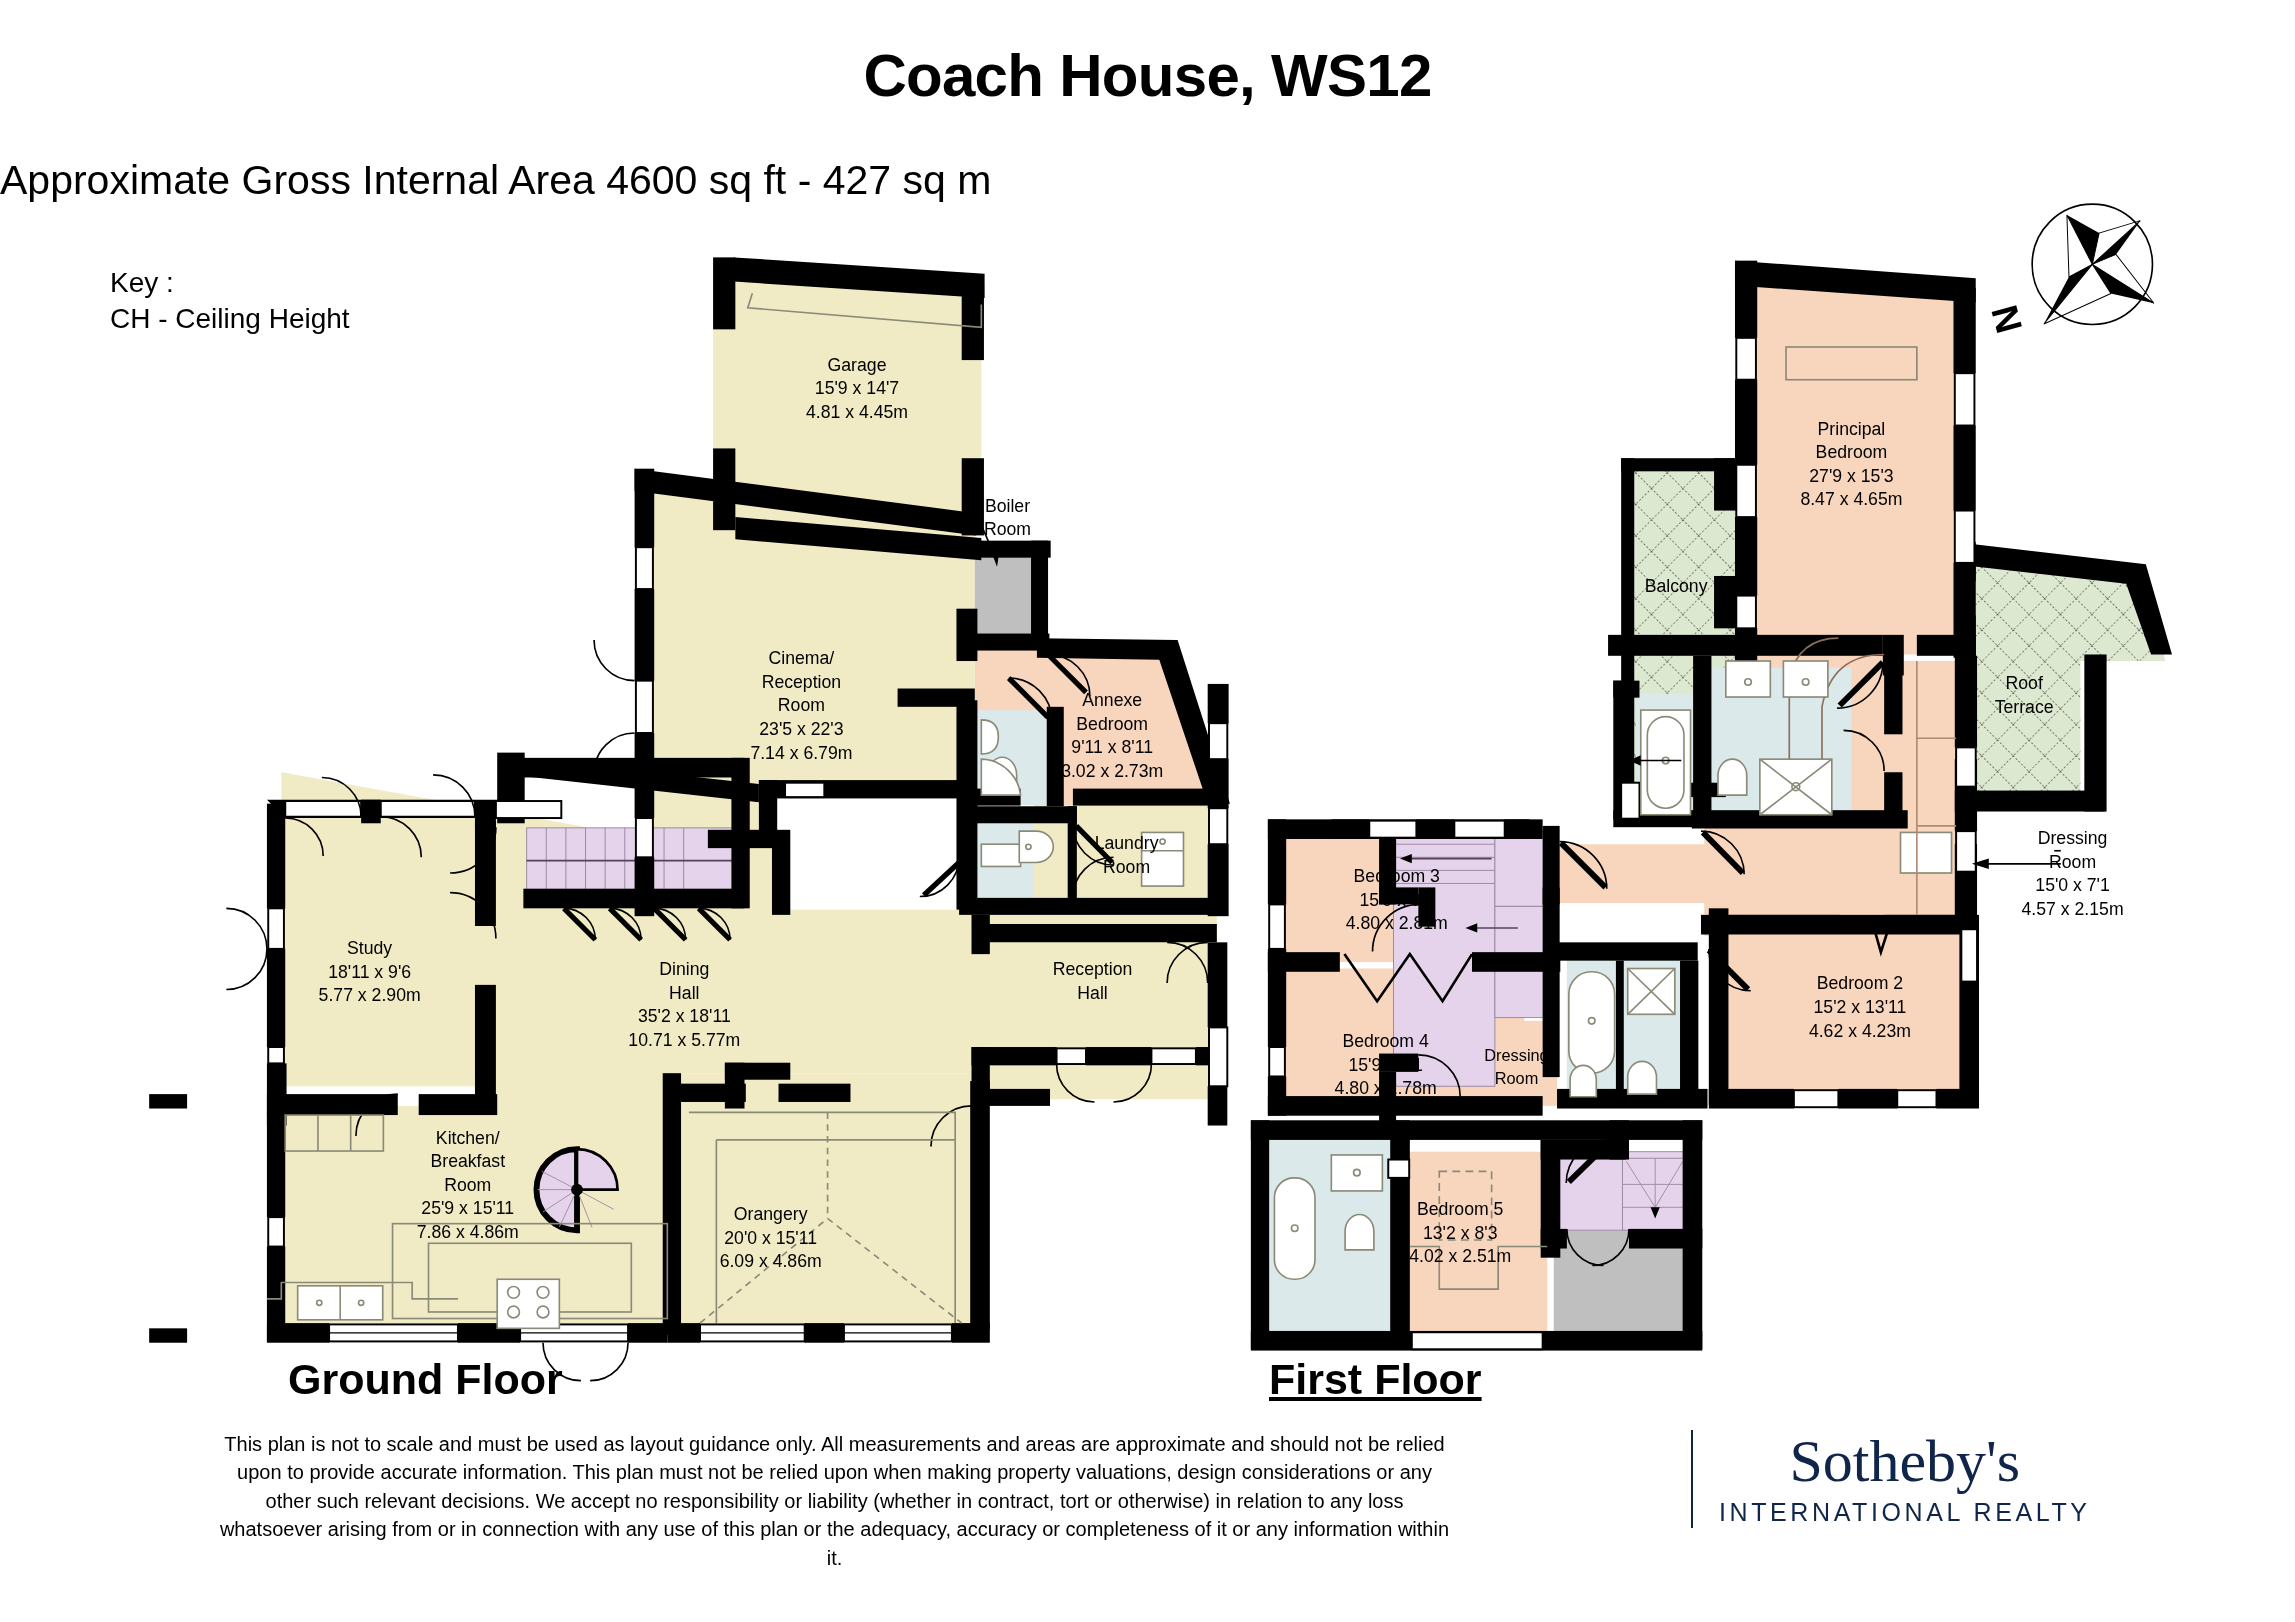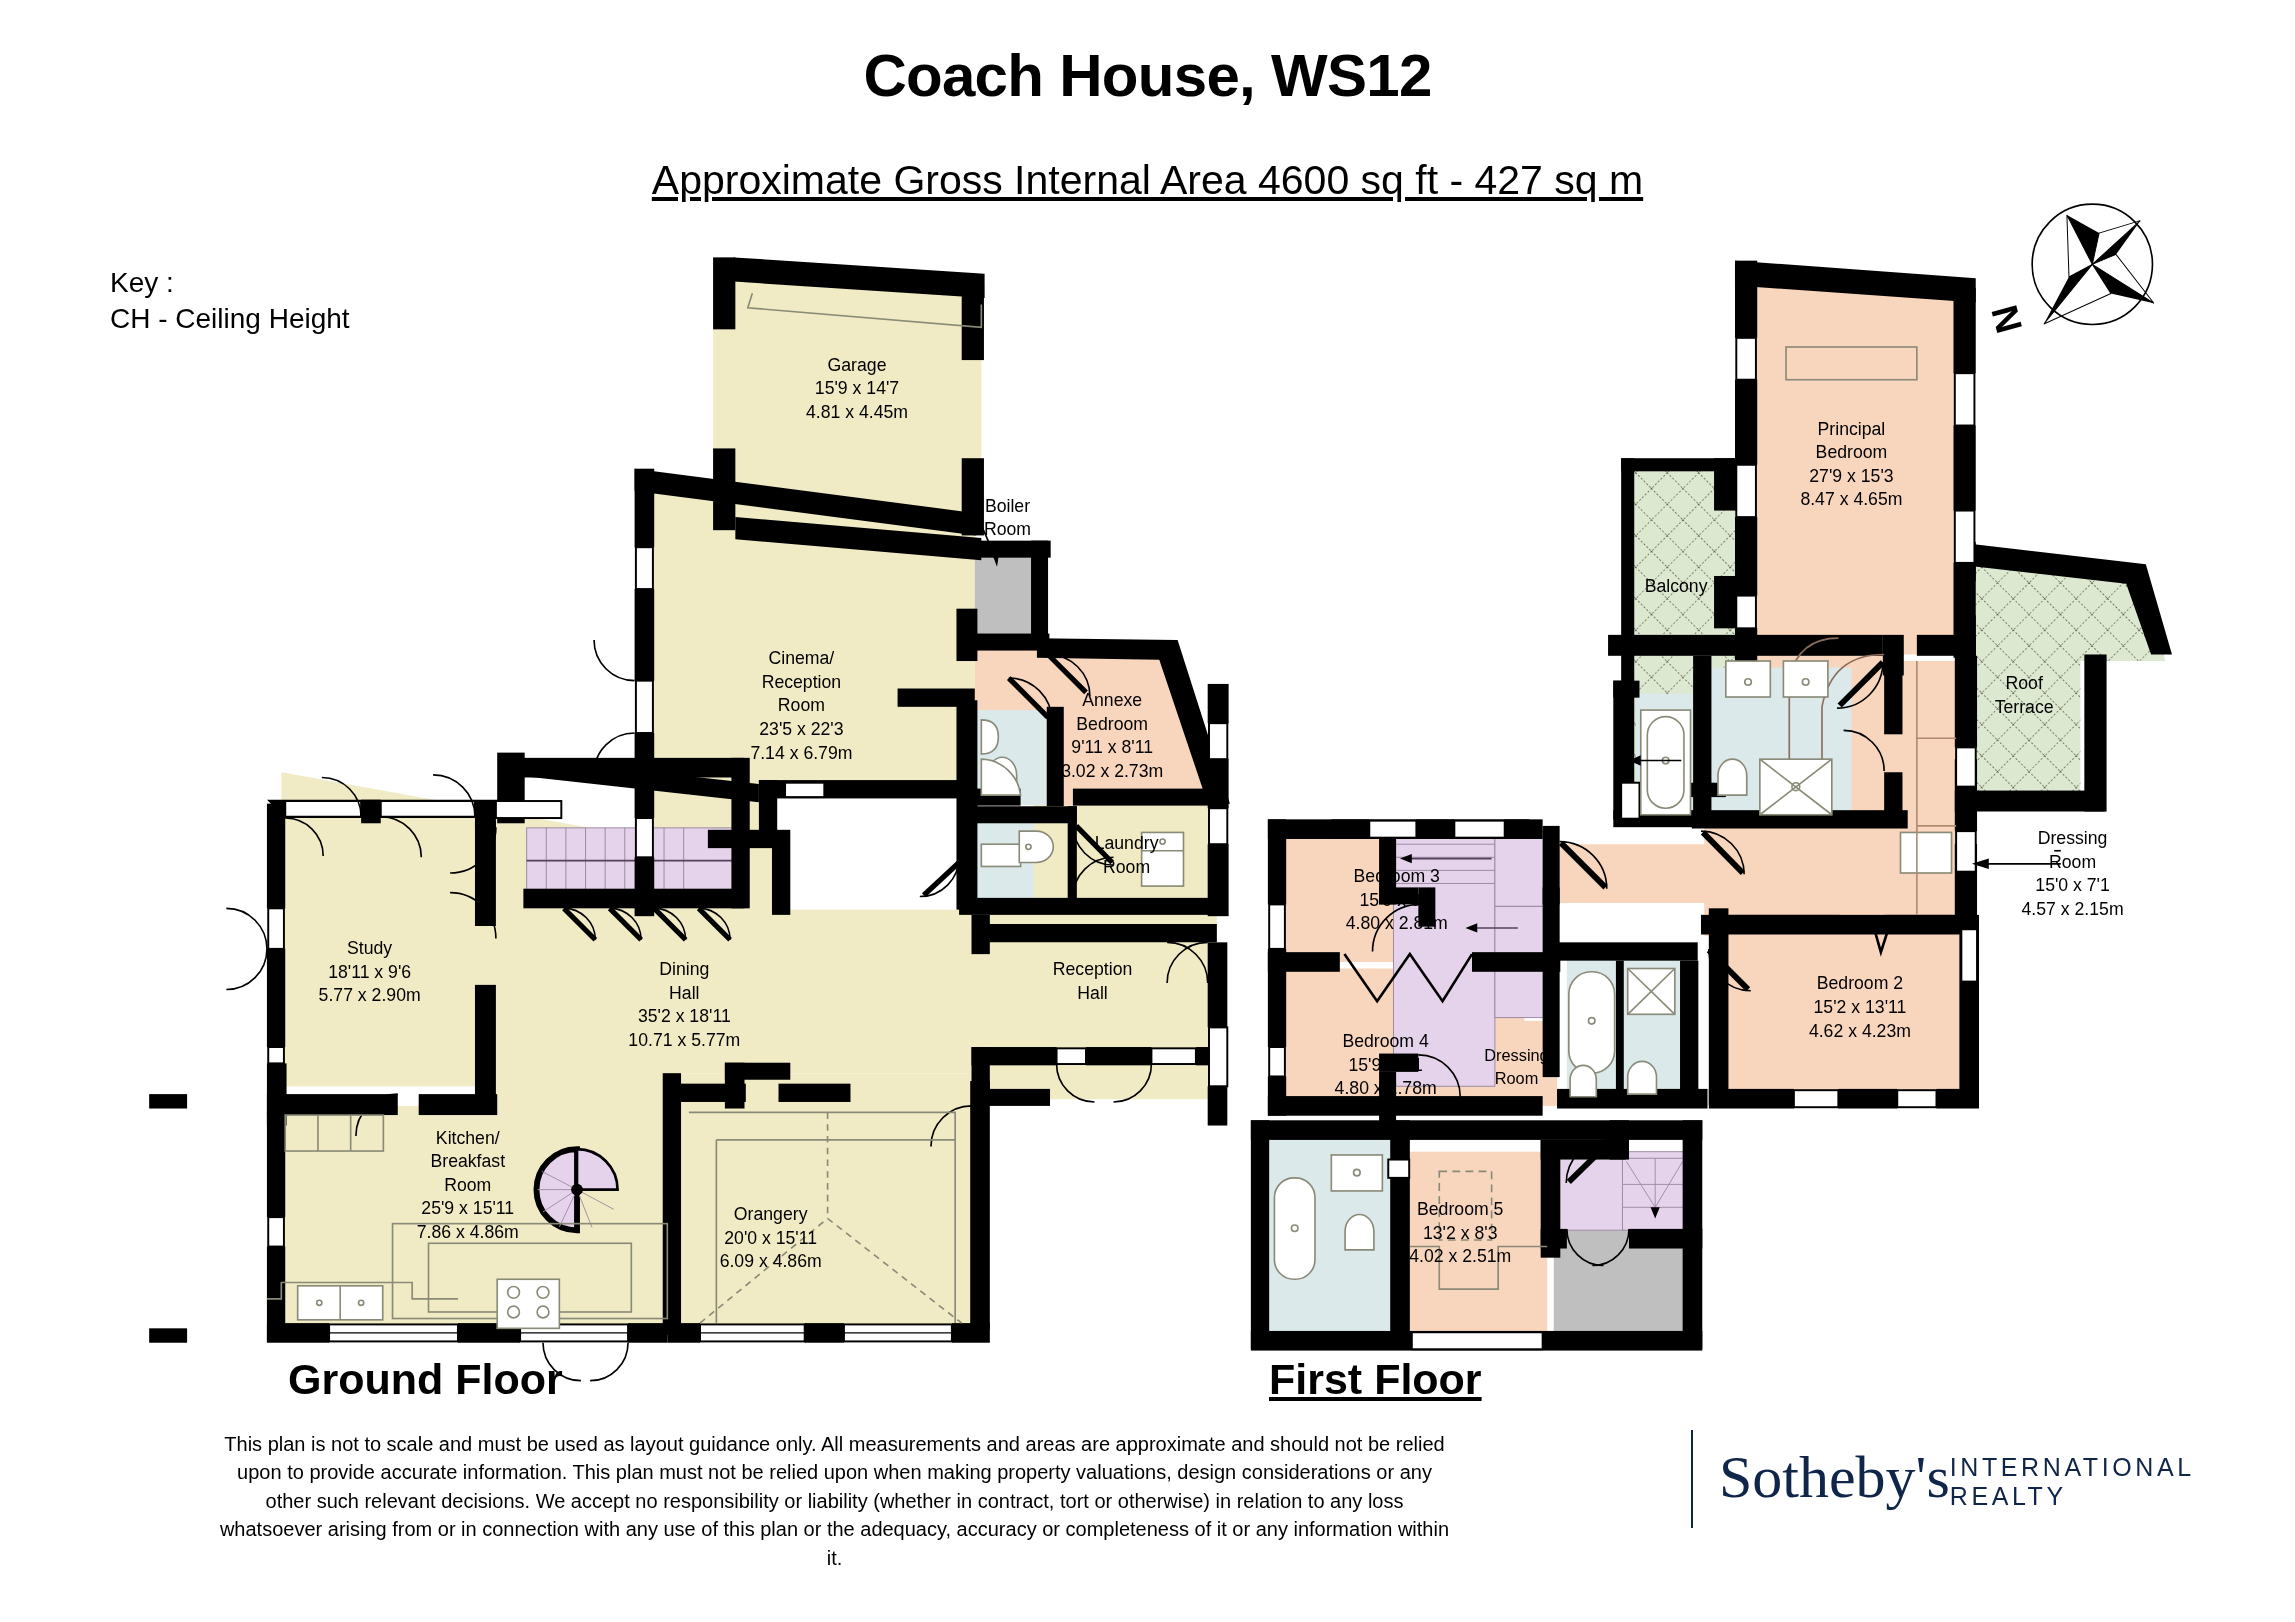--- a/index.html
+++ b/index.html
@@ -1,37 +1,37 @@
 <!DOCTYPE html>
 <html style="font-size:10.5px"><head>
 <meta charset="utf-8">
 <style>
   html,body{margin:0;padding:0;background:#ffffff;}
   body{width:2295px;height:1623px;position:relative;font-family:"Liberation Sans",sans-serif;color:#000;overflow:hidden;}
 
   
   #page-title{position:absolute;left:0;top:41px;width:2295px;text-align:center;
      font-size:60px;font-weight:bold;letter-spacing:-0.7px;}
-  #page-subtitle{position:absolute;left:0;top:157px;width:2295px;text-align:center;
-     font-size:41px;font-weight:normal;text-decoration:underline;}
+  #page-subtitle{position:absolute;left:0;top:157px;width:2295px;
+     font-size:41px;font-weight:normal;}
 
   #key-block{position:absolute;left:110px;top:265px;font-size:28px;line-height:1.28;}
 
   .floor-label{position:absolute;font-size:43px;font-weight:bold;}
   #ground-floor-label{left:278px;top:1355px;margin-left:10px;}
   #first-floor-label{left:1269px;top:1355px;text-decoration:underline;}
 
   #disclaimer{position:absolute;left:216px;top:1430px;width:1237px;text-align:center;
      font-size:20px;line-height:1.42;}
 
   
   #logo{position:absolute;left:1665px;top:1430px;display:flex;align-items:center;color:#10254a;}
   #logo-uk{font-family:"Liberation Sans",sans-serif;font-size:46px;line-height:1.05;font-weight:300;text-align:left;}
   #logo-divider{width:2px;height:98px;background:#10254a;margin:0 26px;}
-  #logo-right{display:flex;}
+  #logo-right{display:flex;flex-direction:column;text-align:center;}
   #logo-sothebys{font-family:"Liberation Serif",serif;font-size:60px;line-height:1;font-weight:normal;}
   #logo-intl{font-family:"Liberation Sans",sans-serif;font-size:25px;letter-spacing:3.6px;margin-top:6.5px;font-weight:300;}
 
   
   #compass{position:absolute;left:1989px;top:200px;width:170px;height:164px;}
   #compass-n{position:absolute;left:5.2px;top:98px;font-size:37px;font-weight:bold;
      transform:rotate(-105deg);transform-origin:center;}
 
   
   #plan{position:absolute;left:0;top:0;width:2295px;height:1623px;}

